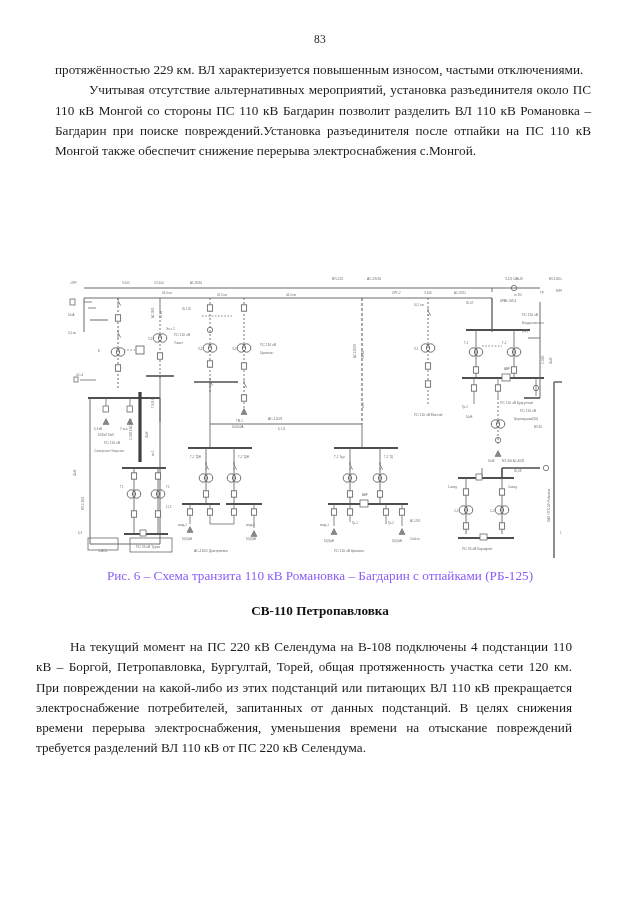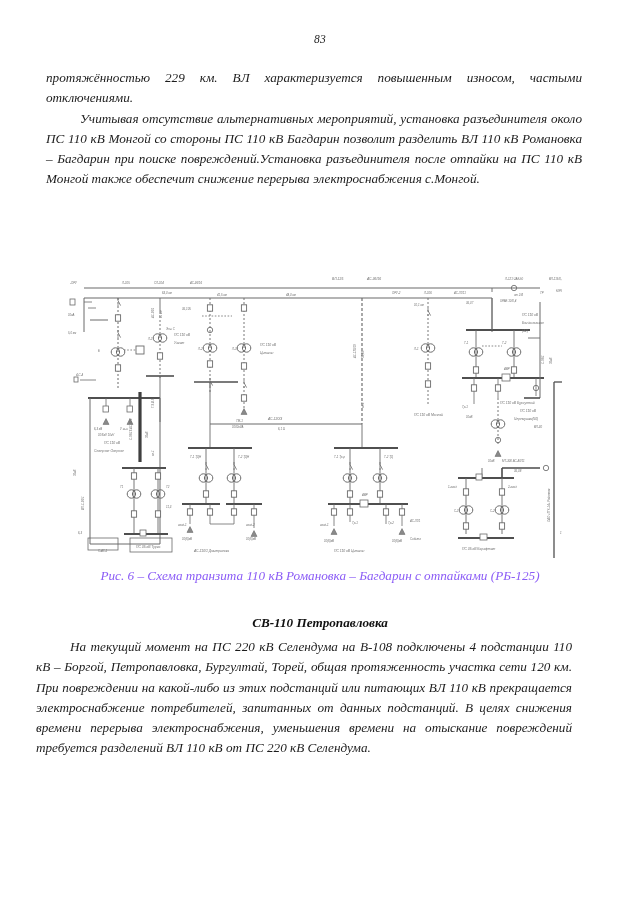--- a/index.html
+++ b/index.html
@@ -13,42 +13,40 @@
     height: 905px;
     position: relative;
     font-family: "Liberation Serif", "DejaVu Serif", serif;
     color: #1a1a1a;
     overflow: hidden;
   }
   .page {
     position: absolute;
     inset: 0;
     background: #fff;
-    font-style: italic;
   }
 
   
   .page-number {
     position: absolute;
     top: 33px;
     left: 0;
     width: 640px;
     text-align: center;
     font-size: 11.5px;
     letter-spacing: .2px;
     color: #262626;
   }
 
   
   .text-col {
     position: absolute;
-    left: 46px;
+    left: 55px;
     width: 536px;
     top: 60px;
-    margin-top: 8px;
   }
   p.body {
     margin: 0 0 0 0;
     font-size: 13.2px;
     line-height: 20.3px;
     text-align: justify;
     text-justify: inter-word;
     color: #1c1c1c;
     hyphens: none;
   }
@@ -66,21 +64,20 @@
   }
   .subhead {
     position: absolute;
     left: 52px;
     width: 536px;
     top: 603px;
     text-align: center;
     font-size: 13.2px;
     font-weight: bold;
     color: #111;
-    margin-top: 12px;
   }
   .lower-col {
     position: absolute;
     left: 36px;
     width: 536px;
     top: 637px;
   }
 
   
   .figure {

